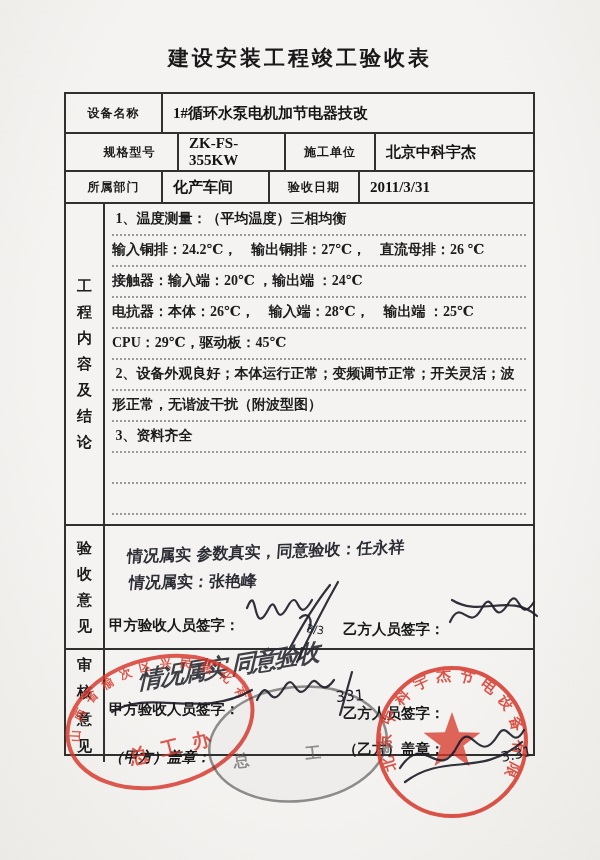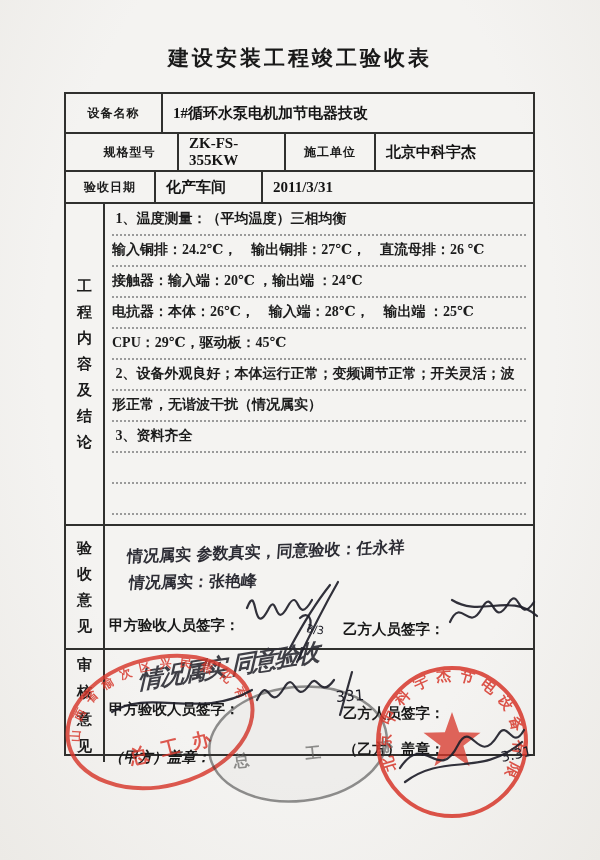--- a/index.html
+++ b/index.html
@@ -57,37 +57,38 @@
     </div>
 
     <div class="row r2">
       <div class="cell lab w1">规格型号</div>
       <div class="cell val w2">ZK-FS-355KW</div>
       <div class="cell lab w3">施工单位</div>
       <div class="cell val wrest">北京中科宇杰</div>
     </div>
 
     <div class="row r3">
+      <div class="cell lab w1">所属部门</div>
+      <div class="cell val w2">化产车间</div>
       <div class="cell lab w3">验收日期</div>
-      <div class="cell val w2">化产车间</div>
       <div class="cell val wrest">2011/3/31</div>
     </div>
 
     <div class="row r4">
       <div class="cell wside vwrap">
         <div class="vlabel lh26">工程内容及结论</div>
       </div>
       <div class="content-col">
         <div class="c-line"> 1、温度测量：（平均温度）三相均衡</div>
         <div class="c-line">输入铜排：24.2℃，　输出铜排：27℃，　直流母排：26 ℃</div>
         <div class="c-line">接触器：输入端：20℃ ，输出端 ：24℃</div>
         <div class="c-line">电抗器：本体：26℃，　输入端：28℃，　输出端 ：25℃</div>
         <div class="c-line">CPU：29℃，驱动板：45℃</div>
         <div class="c-line"> 2、设备外观良好；本体运行正常；变频调节正常；开关灵活；波</div>
-        <div class="c-line">形正常，无谐波干扰（情况属实）</div>
+        <div class="c-line">形正常，无谐波干扰（附波型图）</div>
         <div class="c-line"> 3、资料齐全</div>
         <div class="c-line"></div>
         <div class="c-line"></div>
         <div class="c-line" style="border-bottom:none;"></div>
       </div>
     </div>
 
     <div class="row r5">
       <div class="cell wside vwrap">
         <div class="vlabel lh26">验收意见</div>

